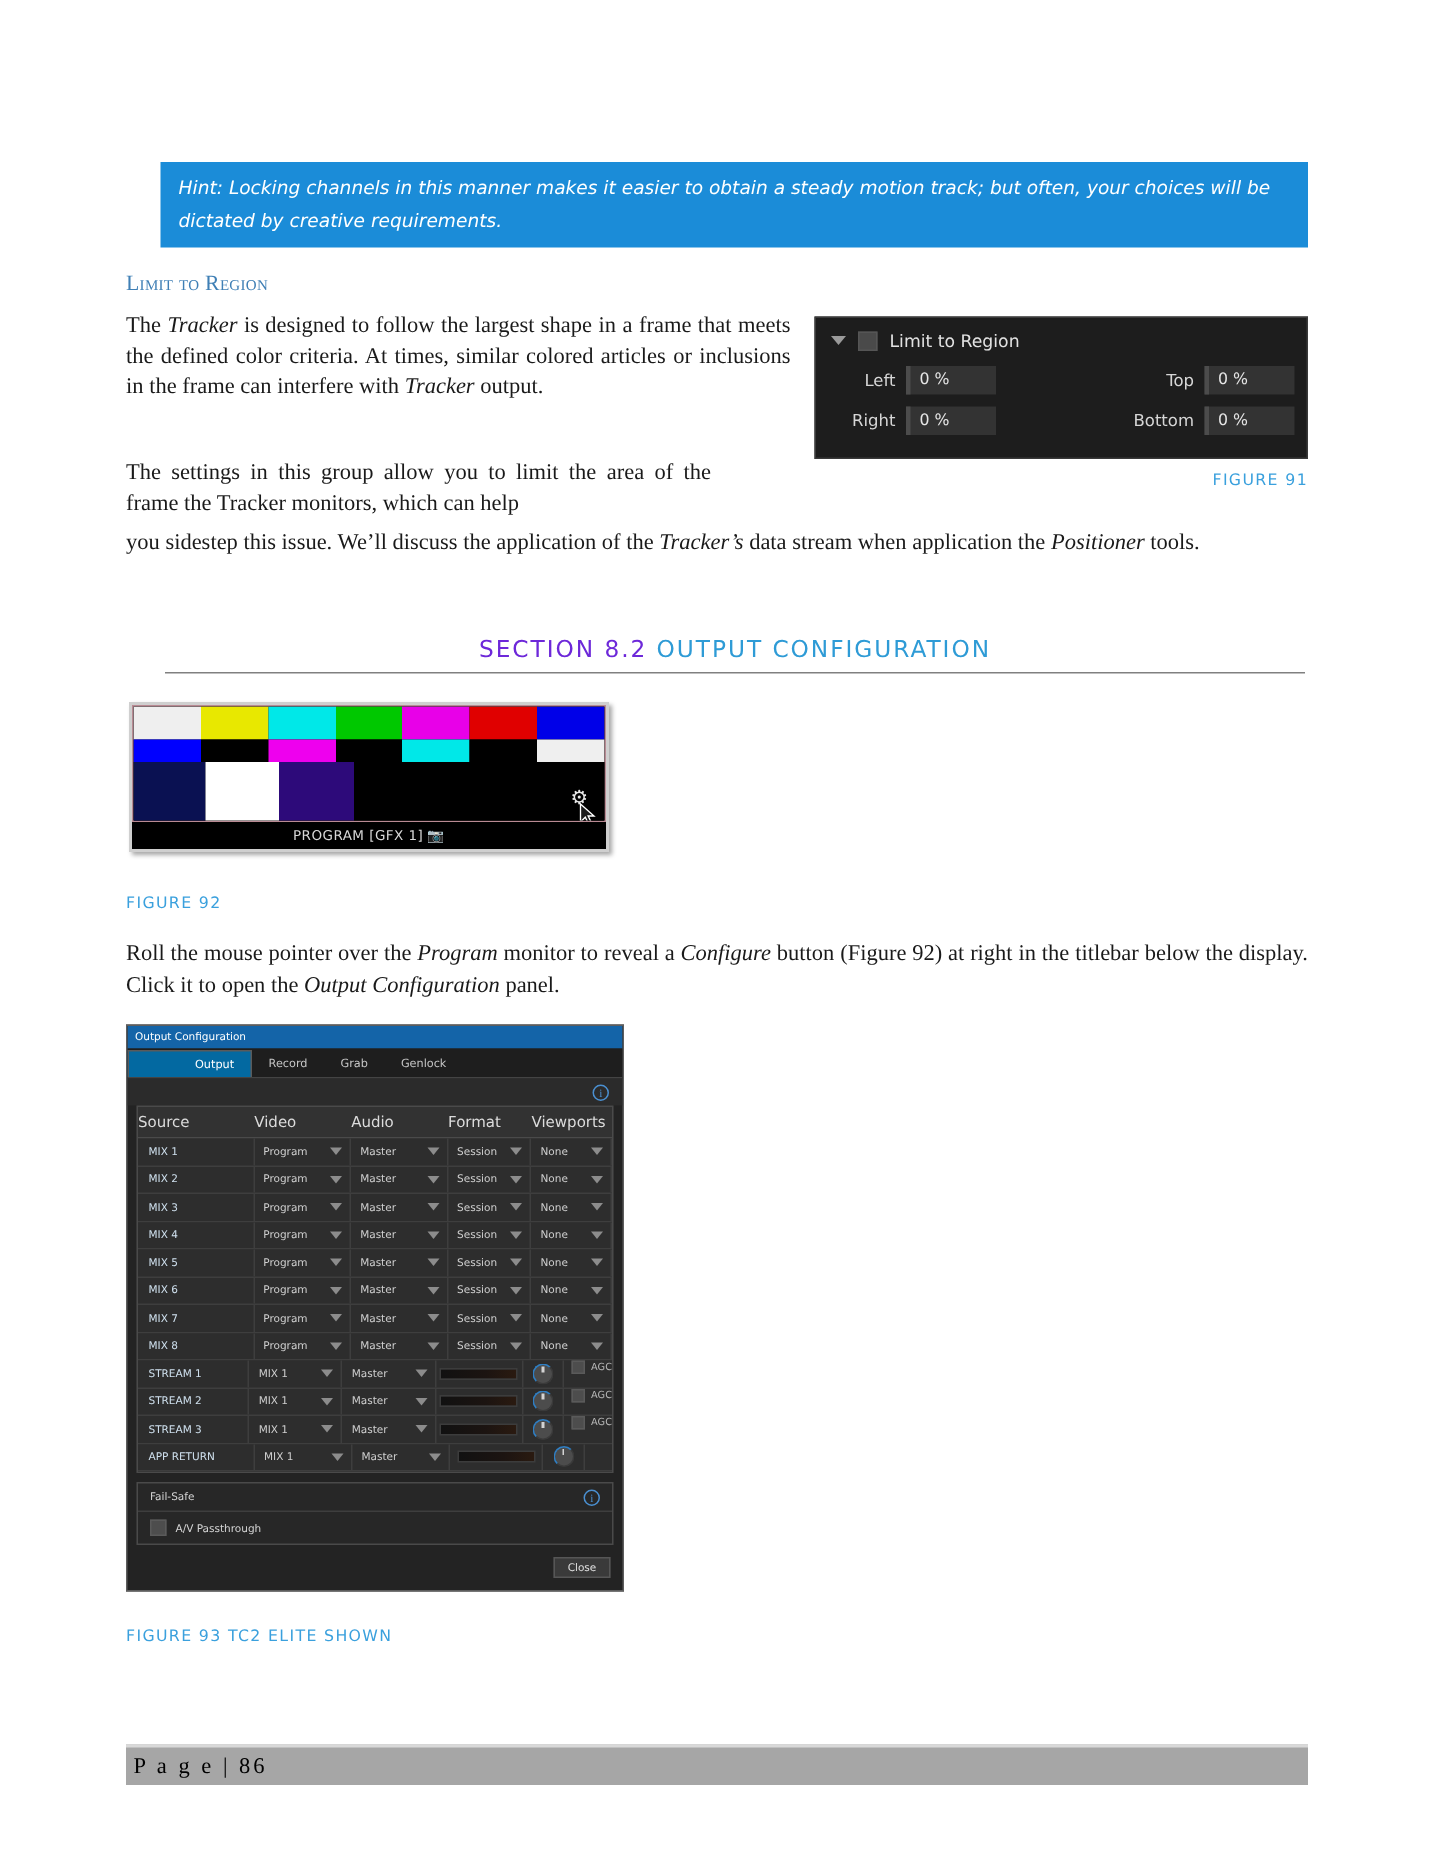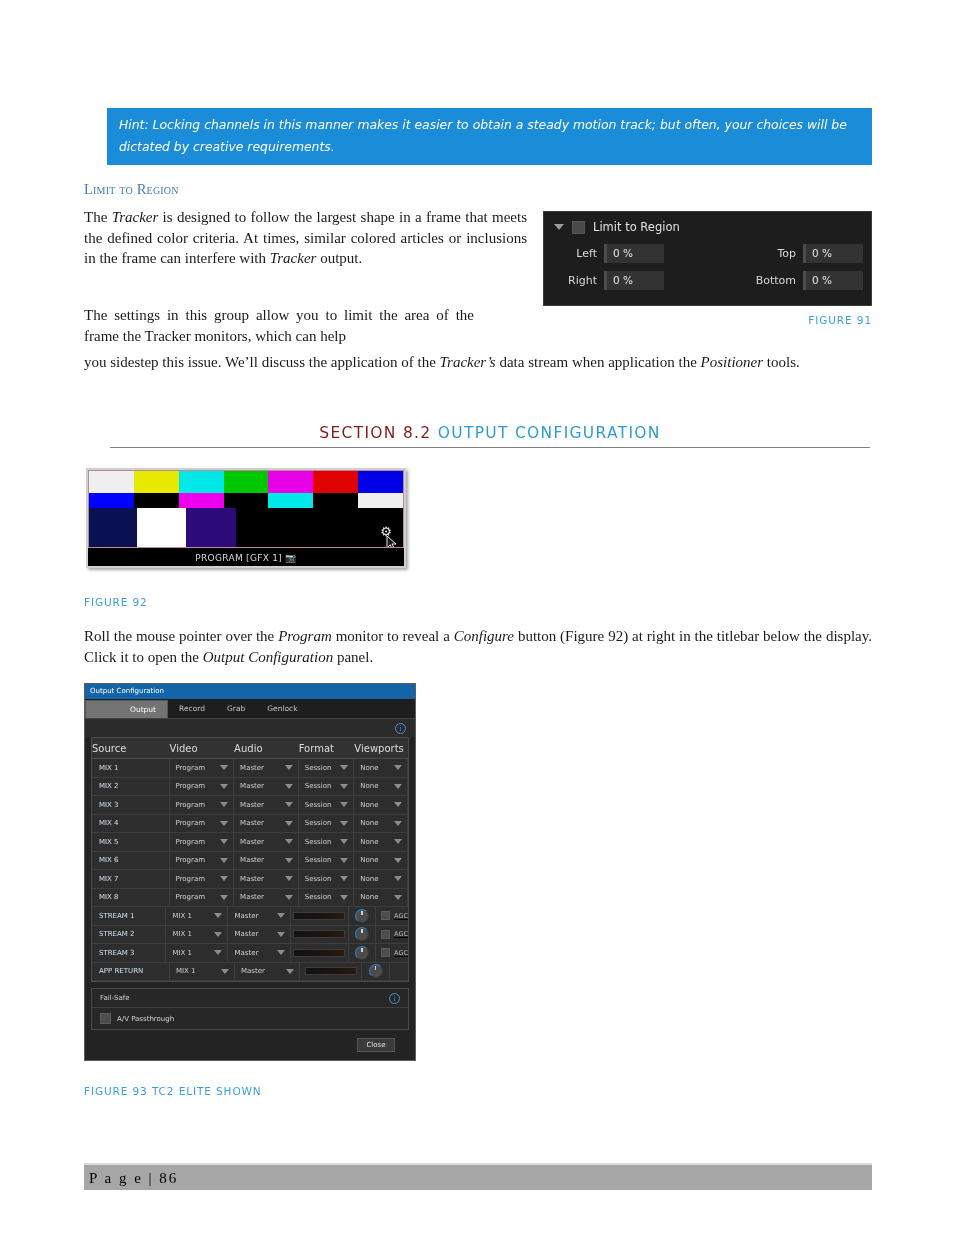--- a/index.html
+++ b/index.html
@@ -41,21 +41,21 @@
     left: 110px; top: 424px; width: 760px;
     text-align: center;
     border-bottom: 1px solid #808080;
     padding-bottom: 5px;
   }
   .section-heading-wrap span {
     font-family: "DejaVu Sans", sans-serif;
     font-size: 15.5px;
     letter-spacing: 1.3px;
   }
-  .sh-grey { color: #7f1d1d; margin-top: 31px; }
+  .sh-grey { color: #6d28d9; margin-top: 31px; }
   .sh-blue { color: #2e9bd6; }
 
   
   .body-text {
     position: absolute;
     font-family: "Liberation Serif", serif;
     font-size: 15px;
     line-height: 20.5px;
     color: #1a1a1a;
     text-align: justify;
@@ -177,21 +177,21 @@
   #fig93 .oc-tabs {
     height: 20px; background: #1e1e1e;
     display: flex; align-items: flex-end;
     border-bottom: 1px solid #444;
   }
   #fig93 .oc-tab {
     font-size: 7.5px; color: #c6c6c6;
     padding: 0 11px; height: 18px; line-height: 18px;
   }
   #fig93 .oc-tab.active {
-    background: #737373; color: #ffffff;
+    background: #0369a1; color: #ffffff;
     border-top: 1px solid #5a5a5a;
     border-left: 1px solid #5a5a5a;
     border-right: 1px solid #5a5a5a;
     padding-left: 44px;
   }
   #fig93 .oc-inforow {
     height: 18px; background: #2b2b2b;
     display: flex; align-items: center; justify-content: flex-end;
     padding-right: 9px;
   }
@@ -261,23 +261,22 @@
     border-bottom-color: #3a3a3a;
     position: relative;
   }
   .knob::after {
     content: ''; position: absolute;
     left: 5px; top: 1px; width: 1.5px; height: 4px;
     background: #d3d3d3;
   }
   .agc-cell {
     flex: 1; height: 100%;
-    display: flex; align-items: center; gap: 4px;
+    display: flex; gap: 4px;
     padding-left: 5px;
-    text-decoration: underline;
   }
   .agc-chk {
     width: 9px; height: 9px; background: #4d4d4d; border: 1px solid #5a5a5a;
   }
   .agc-txt { font-size: 6.5px; color: #b9b9b9; }
   #fig93 .oc-failsafe {
     margin: 6px 6px 0 6px;
     border: 1px solid #4a4a4a; background: #272727;
   }
   #fig93 .fs-head {
@@ -287,21 +286,21 @@
   }
   #fig93 .fs-head span { font-size: 7px; color: #d4d4d4; text-align: right; }
   #fig93 .fs-body {
     height: 21px; display: flex; align-items: center; gap: 6px; padding-left: 8px;
   }
   #fig93 .fs-body .lbl { font-size: 7px; color: #d4d4d4; }
   .fs-chk { width: 11px; height: 11px; background: #4d4d4d; border: 1px solid #5a5a5a; }
   #fig93 .oc-footer {
     position: absolute; left: 0; right: 0; bottom: 0;
     height: 30px; display: flex; align-items: center; justify-content: flex-end;
-    padding-right: 20px;
+    padding-right: 8px;
   }
   #fig93 .close-btn {
     width: 38px; height: 14px;
     background: #3a3a3a; border: 1px solid #565656;
     color: #e0e0e0; font-size: 7px;
     display: flex; align-items: center; justify-content: center;
   }
 
   
   #footer-bar {

